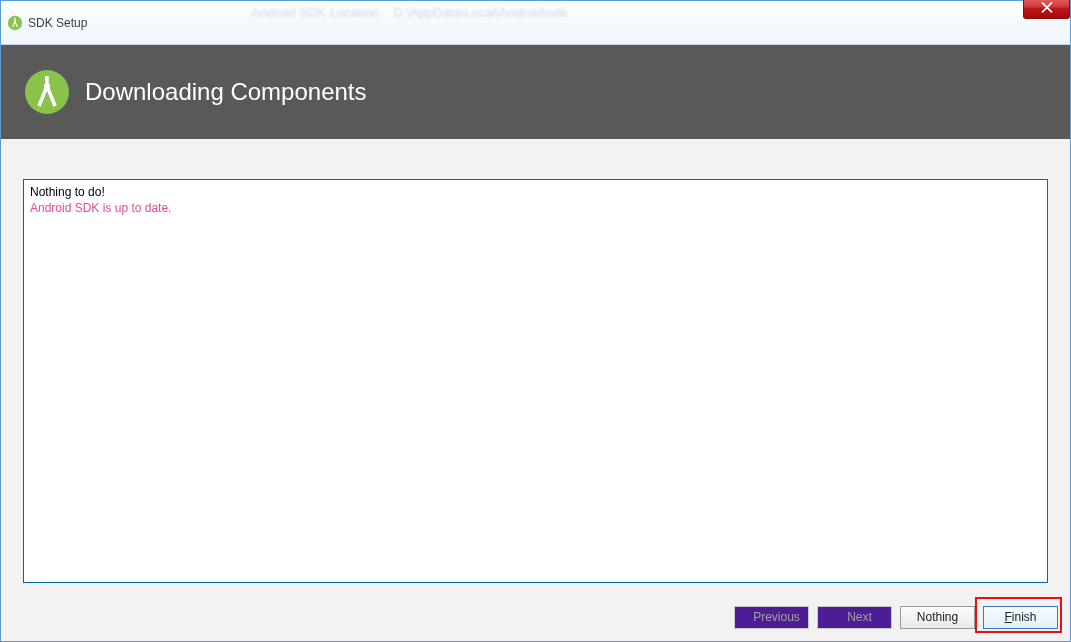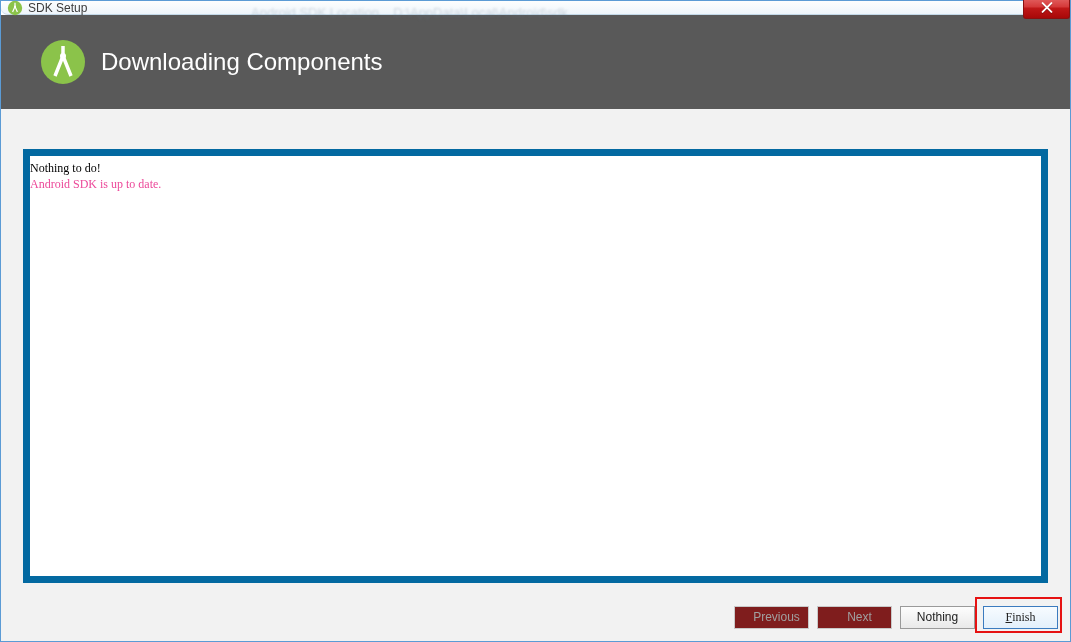--- a/index.html
+++ b/index.html
@@ -13,29 +13,28 @@
     }
     .window {
       width: 100%;
       height: 100%;
       border: 1px solid #5b9bd5;
       display: flex;
       flex-direction: column;
       background: #fff;
     }
     .titlebar {
-      height: 14px;
+      height: 44px;
       background: linear-gradient(to bottom, #fdfefe, #eef5fb);
       display: flex;
       align-items: center;
       padding-left: 6px;
       padding-right: 0;
       border-bottom: 1px solid #c3d9e8;
       position: relative;
-      border-radius: 11px;
     }
     .titlebar-icon {
       width: 16px;
       height: 16px;
       margin-right: 5px;
       display: inline-block;
     }
     .titlebar-title {
       color: #3c3c3c;
       font-size: 12px;
@@ -69,45 +68,45 @@
       flex: 1;
       display: flex;
       flex-direction: column;
       background: #f2f2f2;
     }
     .header-banner {
       height: 94px;
       background: #595959;
       display: flex;
       align-items: center;
-      padding-left: 38px;
+      padding-left: 22px;
     }
     .header-logo {
       width: 48px;
       height: 48px;
       margin-right: 14px;
     }
     .header-title {
       color: #fff;
       font-size: 24px;
       font-weight: 300;
       font-family: "Segoe UI Light", "Segoe UI", Tahoma, sans-serif;
     }
     .main-area {
       flex: 1;
       padding: 40px 22px 10px 22px;
       display: flex;
       flex-direction: column;
     }
     .log-box {
       flex: 1;
-      border: 7px solid #0369a1;
+      border: 1px solid #0369a1;
       background: #fff;
-      padding: 4px 0;
-      font-family: Liberation Serif, serif;
+      padding: 4px 6px;
+      font-family: Liberation Sans, sans-serif;
       font-size: 12px;
       line-height: 16px;
       overflow: auto;
       color: #000;
     }
     .log-line { white-space: pre; }
     .log-line.blue { color: #ec4899; }
     .footer {
       height: 48px;
       display: flex;
@@ -125,28 +124,27 @@
       color: #222;
       cursor: pointer;
       display: flex;
       align-items: center;
       justify-content: center;
       font-family: Tahoma, sans-serif;
     }
     .btn.disabled {
       color: #a0a0a0;
       border-color: #c9c9c9;
-      background: #7f1d1d;
+      background: #4c1d95;
       cursor: default;
       padding-left: 10px;
     }
     .btn.primary {
       border: 1px solid #3b7bbf;
       background: linear-gradient(to bottom, #f7fbff, #e3f0fb);
-      font-family: Liberation Serif, serif;
     }
     .btn.primary .underline { text-decoration: underline; }
     .highlight-box {
       position: absolute;
       border: 2px solid #e61212;
       pointer-events: none;
       width: 87px;
       height: 36px;
       right: 8px;
       bottom: 8px;

